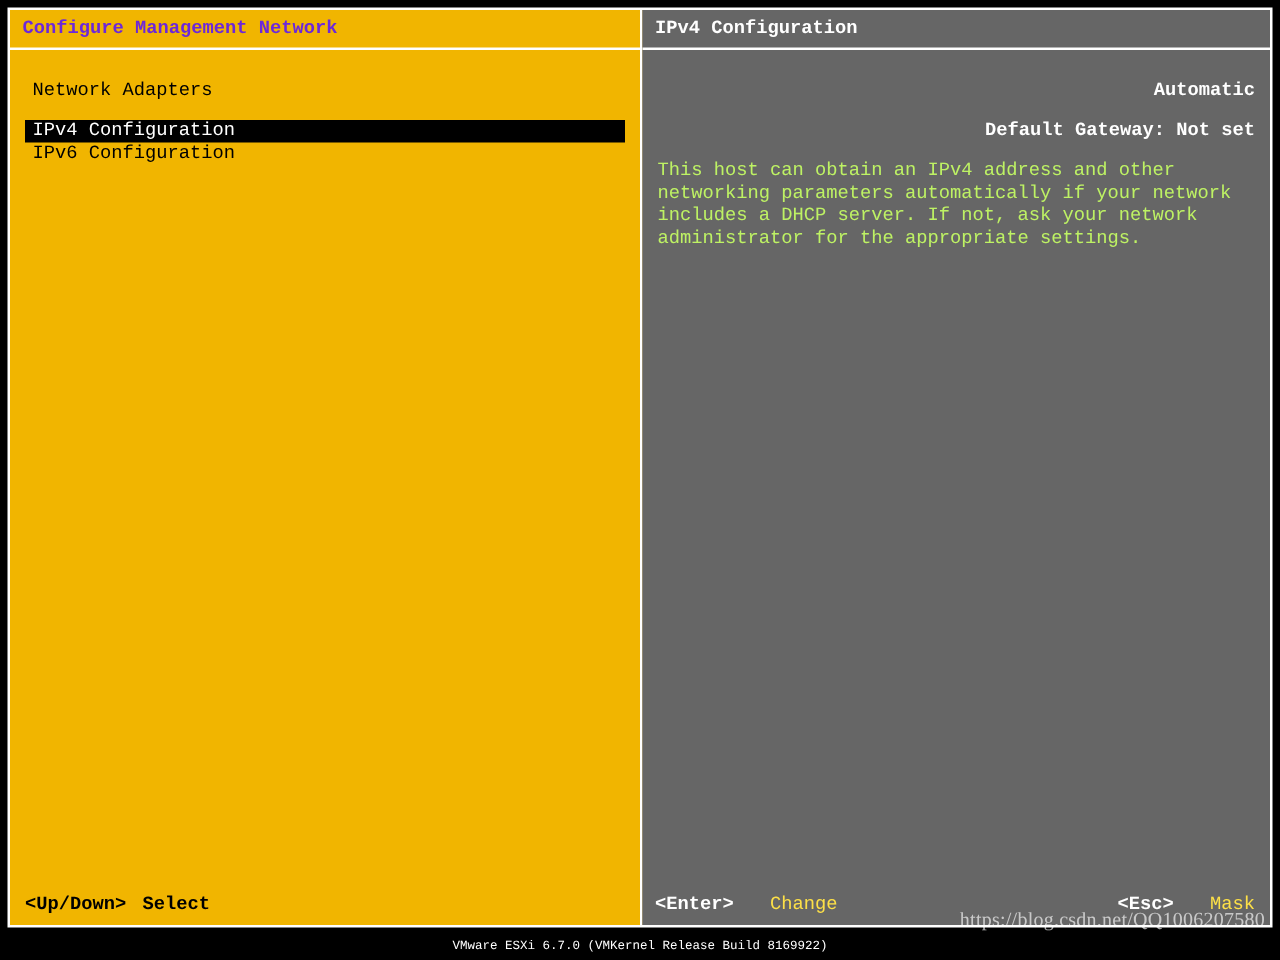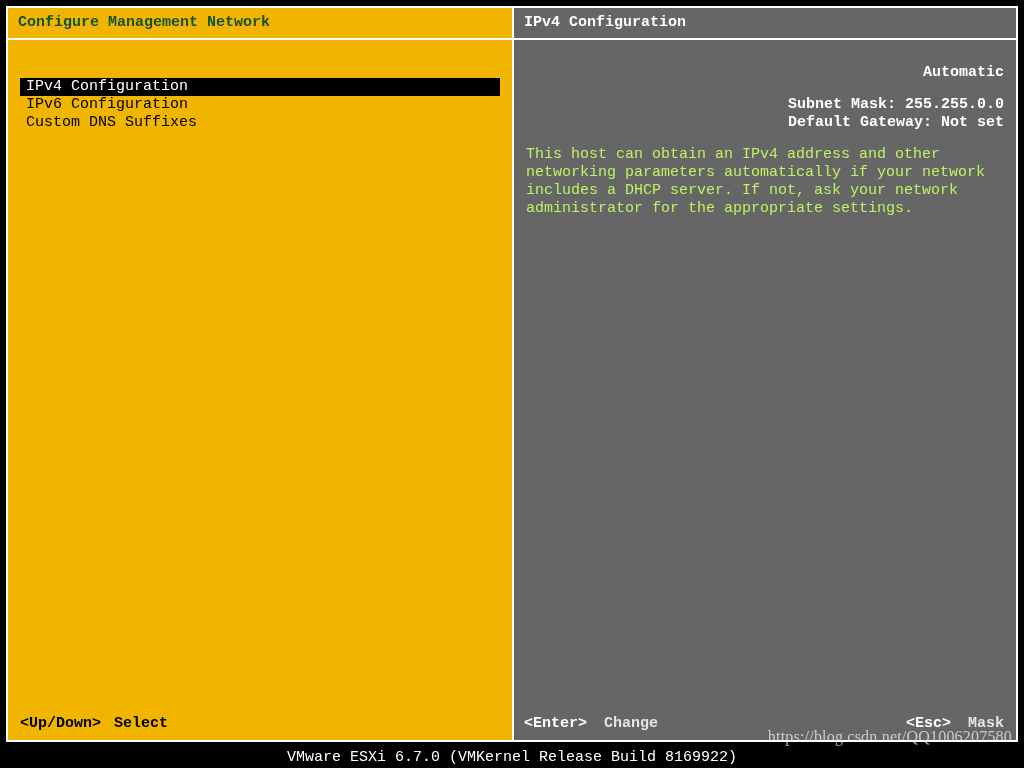--- a/index.html
+++ b/index.html
@@ -46,21 +46,21 @@
     color: #ffffff;
   }
   .title-row {
     height: 30px;
     line-height: 30px;
     padding-left: 10px;
     border-bottom: 2px solid #ffffff;
     font-weight: bold;
     color: #ffffff;
   }
-  .pane-left .title-row { color:#14532d; }
+  .pane-left .title-row { color:#6d28d9; }
   .pane-right .title-row { color:#ffffff; }
   .body-area {
     flex: 1 1 auto;
     padding: 24px 12px 12px 12px;
     box-sizing: border-box;
     position: relative;
   }
   .menu-block + .menu-block { margin-top: 14px; }
   .menu-item {
     padding: 0 6px;
@@ -88,43 +88,43 @@
     position: absolute;
     left: 10px;
     right: 12px;
     bottom: 8px;
     display: flex;
     justify-content: space-between;
     color:#ffffff;
     font-weight: bold;
   }
   .hint-action {
-    color:#e5e5e5;
-    font-weight: bold;
-    margin-left: 8px;
+    color:#fde047;
+    font-weight: normal;
+    margin-left: 20px;
   }
   .detail-line { line-height: 18px; text-align: right; }
   .detail-label { font-weight: bold; }
   .detail-block + .detail-block { margin-top: 14px; }
   .help-text {
     margin-top: 14px;
     color: #bef264;
     line-height: 18px;
     max-width: 470px;
   }
   .bottom-bar {
     position: absolute;
     left: 0;
     bottom: 0;
     width: 1024px;
     height: 20px;
     line-height: 20px;
     text-align: center;
     color: #fff;
-    font-size: 15px;
+    font-size: 10px;
   }
   .watermark {
     position: absolute;
     right: 12px;
     bottom: 22px;
     color: rgba(255,255,255,0.65);
     font-family: Liberation Serif, serif;
     font-size: 16px;
     letter-spacing: 0.2px;
     pointer-events: none;
@@ -134,48 +134,44 @@
 <body>
 
 <div class="screen">
   <div class="frame">
 
     <div class="pane pane-left">
       <div class="title-row">Configure Management Network</div>
       <div class="body-area">
 
         <div class="menu-block">
+          <div class="menu-item">Network Adapters</div>
         </div>
 
         <div class="menu-block">
           <div class="menu-item selected">IPv4 Configuration</div>
           <div class="menu-item">IPv6 Configuration</div>
-          <div class="menu-item">Custom DNS Suffixes</div>
         </div>
 
         <div class="hint-row-left">
           <span>&lt;Up/Down&gt;</span>
           <span class="hint-action">Select</span>
         </div>
       </div>
     </div>
 
     <div class="pane pane-right">
       <div class="title-row">IPv4 Configuration</div>
       <div class="body-area">
 
         <div class="detail-block">
           <div class="detail-line detail-label">Automatic</div>
         </div>
 
         <div class="detail-block">
-          <div class="detail-line">
-            <span class="detail-label">Subnet Mask:</span>
-            <span class="detail-label">255.255.0.0</span>
-          </div>
           <div class="detail-line">
             <span class="detail-label">Default Gateway:</span>
             <span class="detail-label">Not set</span>
           </div>
         </div>
 
         <div class="help-text">This host can obtain an IPv4 address and other networking parameters automatically if your network includes a DHCP server. If not, ask your network administrator for the appropriate settings.</div>
 
         <div class="hint-row-right">
           <span>

